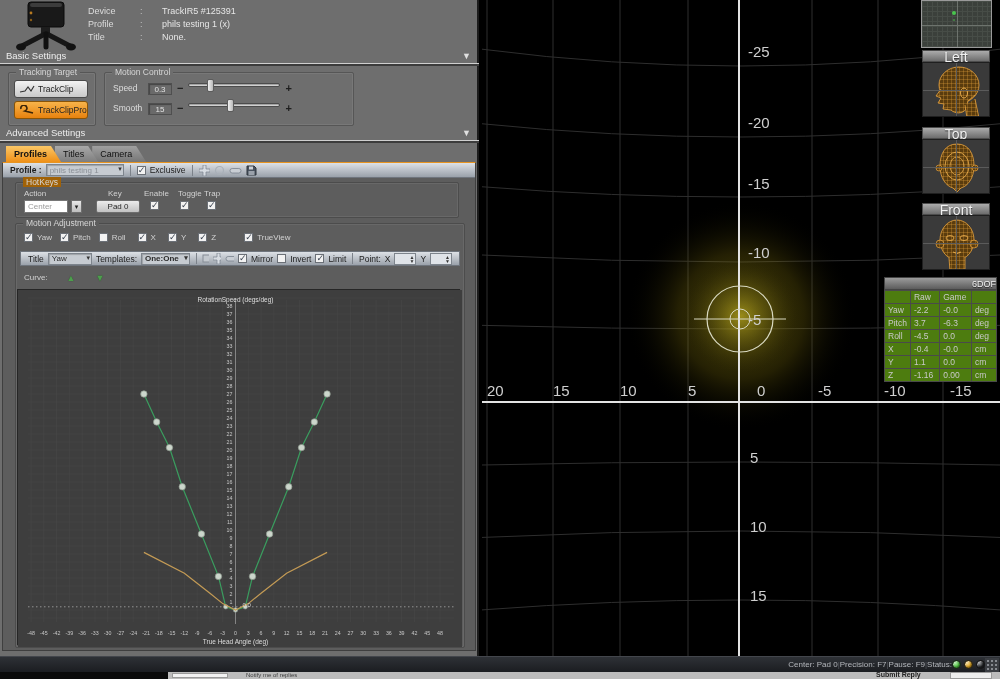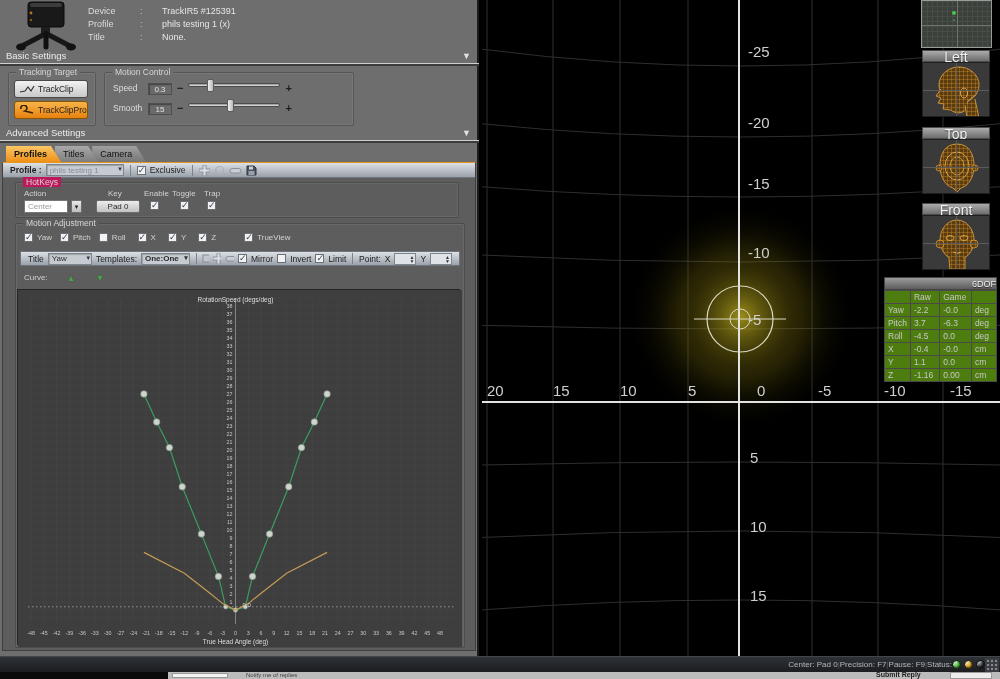--- a/index.html
+++ b/index.html
@@ -220,25 +220,25 @@
             <rect x="1" y="3.5" width="11" height="4.5" rx="2.2" fill="#c9ced4" stroke="#79828d" stroke-width="0.8"></rect>
           </svg>
         <svg width="11" height="11">
             <path d="M1 1h7l2 2v7H1z" fill="#49525e" stroke="#2e343c"></path>
             <rect x="3" y="1.5" width="4" height="3" fill="#cdd2d8"></rect>
             <rect x="2.5" y="6" width="6" height="4" fill="#9aa1aa"></rect>
           </svg>
       </div>
 
       <div class="gb" style="left:12px;top:19px;width:444px;height:36px;border-color:#4c4c4c">
-        <span class="lg" style="background:#be185d">HotKeys</span>
+        <span class="lg" style="background:#a16207">HotKeys</span>
         <span class="small-lbl" style="position:absolute;left:8px;top:6px">Action</span>
         <span class="small-lbl" style="position:absolute;left:92px;top:6px">Key</span>
         <span class="small-lbl" style="position:absolute;left:128px;top:6px">Enable</span>
-        <span class="small-lbl" style="position:absolute;left:156px;top:6px">Toggle</span>
+        <span class="small-lbl" style="position:absolute;left:162px;top:6px">Toggle</span>
         <span class="small-lbl" style="position:absolute;left:188px;top:6px">Trap</span>
         <span class="white-combo" style="position:absolute;left:8px;top:17px;width:44px">
             <span>Center</span>
           </span>
         <span class="drop-btn" style="position:absolute;left:55px;top:17px">▾</span>
         <span class="key-btn" style="position:absolute;left:80px;top:17px;width:44px">Pad 0</span>
         <span class="cb on" style="position:absolute;left:134px;top:18px"></span>
         <span class="cb on" style="position:absolute;left:164px;top:18px"></span>
         <span class="cb on" style="position:absolute;left:191px;top:18px"></span>
       </div>

